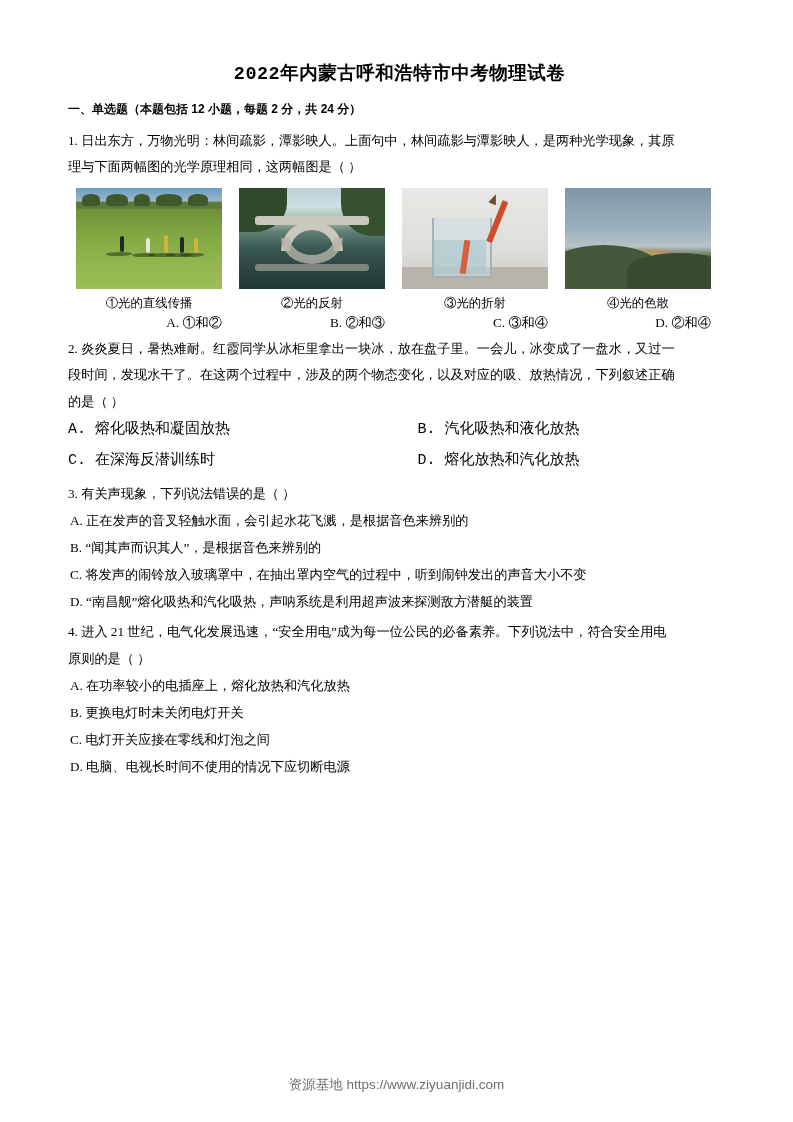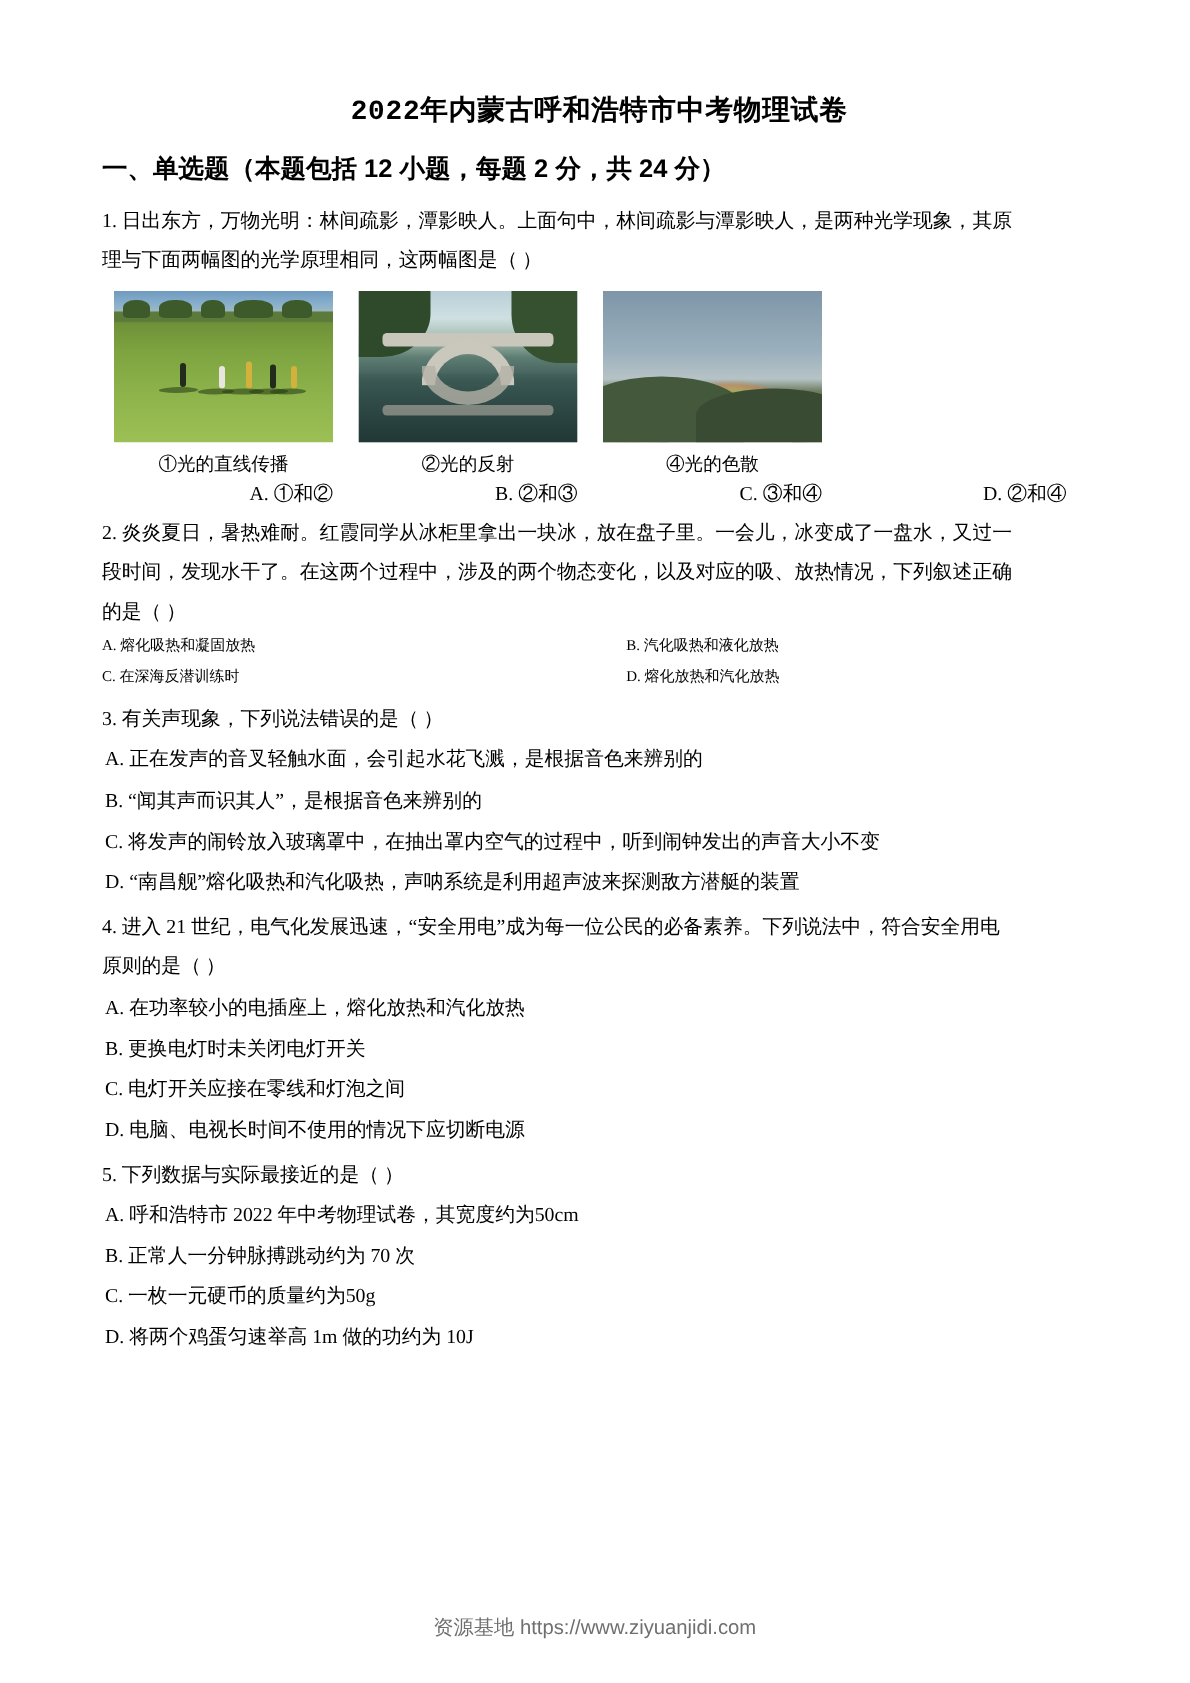--- a/index.html
+++ b/index.html
@@ -24,37 +24,38 @@
   }
   .doc-title {
     text-align: center;
     font-size: 18.5px;
     font-weight: bold;
     letter-spacing: 0.5px;
     margin: 8px 0 16px 0;
     font-family: Liberation Mono, monospace;
   }
   .section-heading {
-    font-size: 17px;
+    font-size: 12px;
     font-weight: bold;
     margin: 6px 0 10px 0;
     font-family: "Liberation Sans", "DejaVu Sans", sans-serif;
   }
   .q-block {
     margin-bottom: 4px;
   }
   .q-text {
     font-size: 13.2px;
     line-height: 2.0;
     text-align: justify;
   }
   .opt-row {
     display: flex;
-    font-size: 10px;
+    font-size: 15px;
     line-height: 2.05;
+    font-family: Liberation Mono, monospace;
   }
   .opt-half {
     width: 50%;
     box-sizing: border-box;
   }
   .opt-half.second {
     padding-left: 18px;
   }
   .opt-line {
     font-size: 13.2px;
@@ -206,20 +207,33 @@
             <div class="water"></div>
             <div class="bridge-deck"></div>
             <div class="arch"></div>
             <div class="arch-r"></div>
             <div class="deck-r"></div>
           </div>
         </div>
         <div class="cap">②光的反射</div>
       </div>
 
+      <div class="fig">
+        <div class="frame">
+          <div class="img-glass">
+            <div class="tabletop"></div>
+            <div class="cup"></div>
+            <div class="waterline"></div>
+            <div class="pencil-bot"></div>
+            <div class="pencil-top"></div>
+            <div class="tip"></div>
+          </div>
+        </div>
+        <div class="cap">③光的折射</div>
+      </div>
 
       <div class="fig">
         <div class="frame">
           <div class="img-rainbow">
             <div class="bow"></div>
             <div class="hill1"></div>
             <div class="hill2"></div>
           </div>
         </div>
         <div class="cap">④光的色散</div>
@@ -258,22 +272,15 @@
 
   <div class="q-block">
     <div class="q-text">4. 进入 21 世纪，电气化发展迅速，“安全用电”成为每一位公民的必备素养。下列说法中，符合安全用电</div>
     <div class="q-text">原则的是（      ）</div>
     <div class="opt-line">A.  在功率较小的电插座上，熔化放热和汽化放热</div>
     <div class="opt-line">B.  更换电灯时未关闭电灯开关</div>
     <div class="opt-line">C.  电灯开关应接在零线和灯泡之间</div>
     <div class="opt-line">D.  电脑、电视长时间不使用的情况下应切断电源</div>
   </div>
 
-  <div class="q-block">
-    <div class="q-text">5. 下列数据与实际最接近的是（      ）</div>
-    <div class="opt-line">A.  呼和浩特市 2022 年中考物理试卷，其宽度约为50cm</div>
-    <div class="opt-line">B.  正常人一分钟脉搏跳动约为 70 次</div>
-    <div class="opt-line">C.  一枚一元硬币的质量约为50g</div>
-    <div class="opt-line">D.  将两个鸡蛋匀速举高 1m 做的功约为 10J</div>
-  </div>
 
   <div class="footer">资源基地 https://www.ziyuanjidi.com</div>
 </div>
 
 </body></html>

